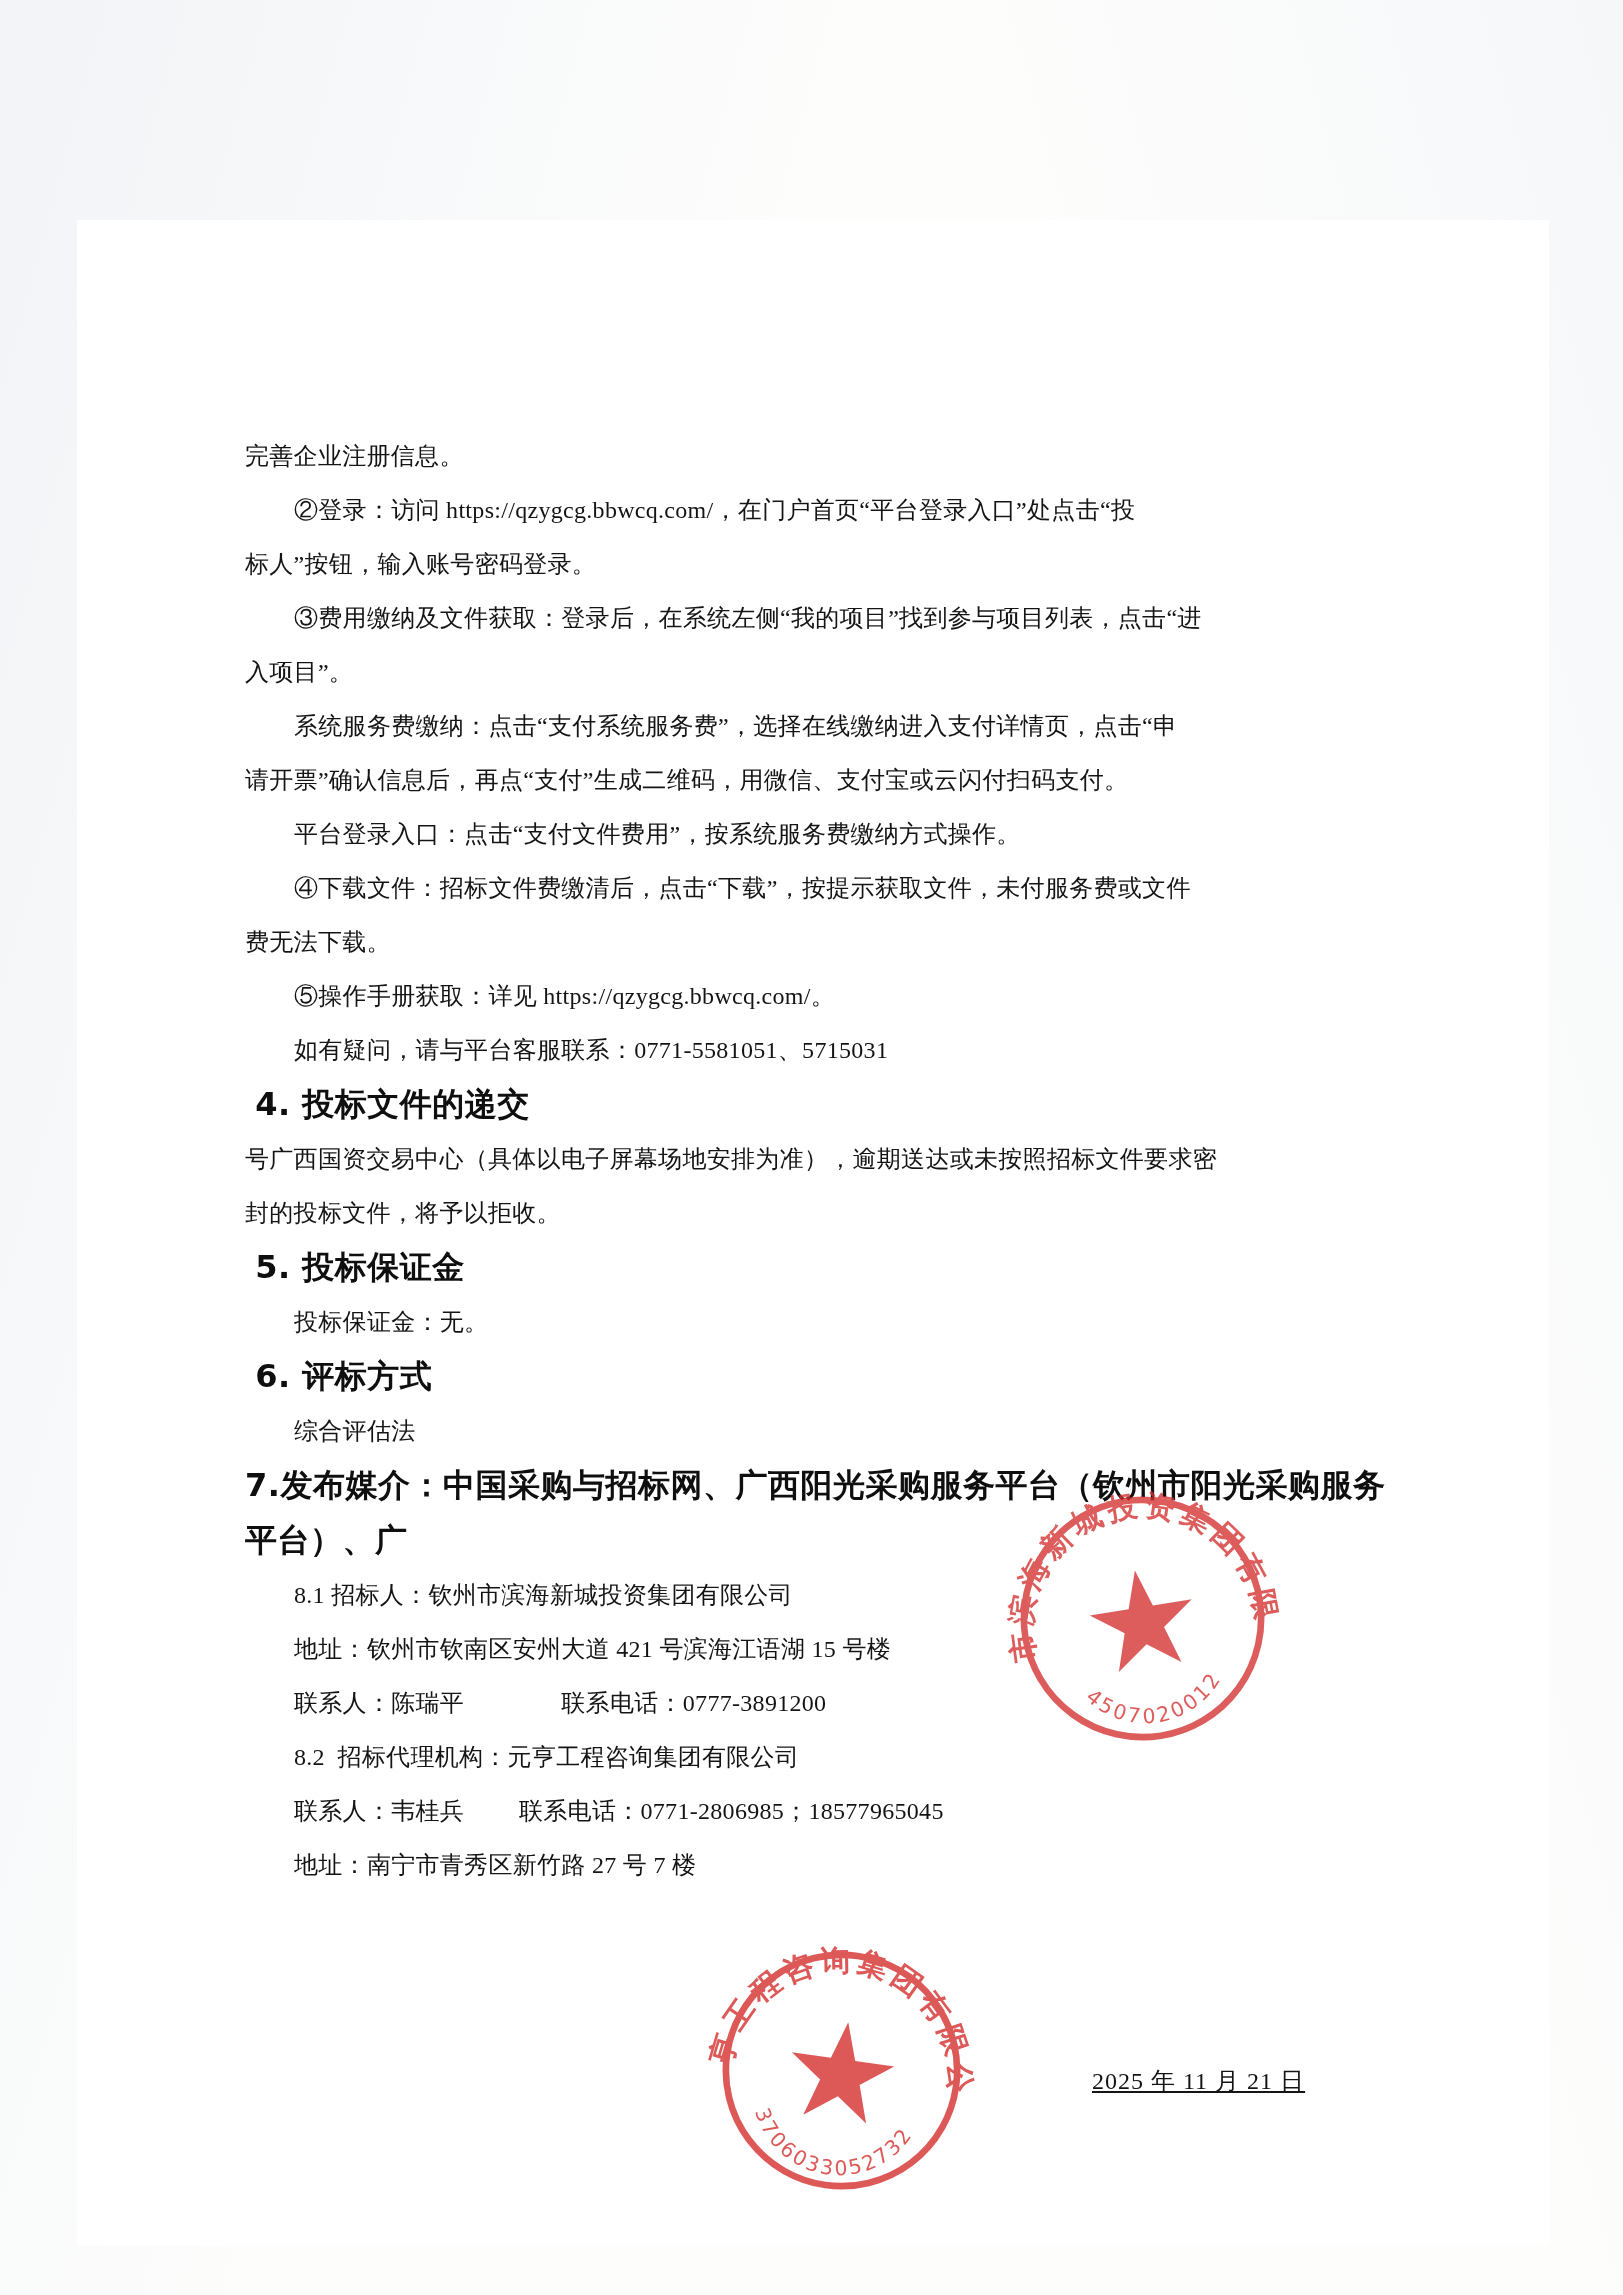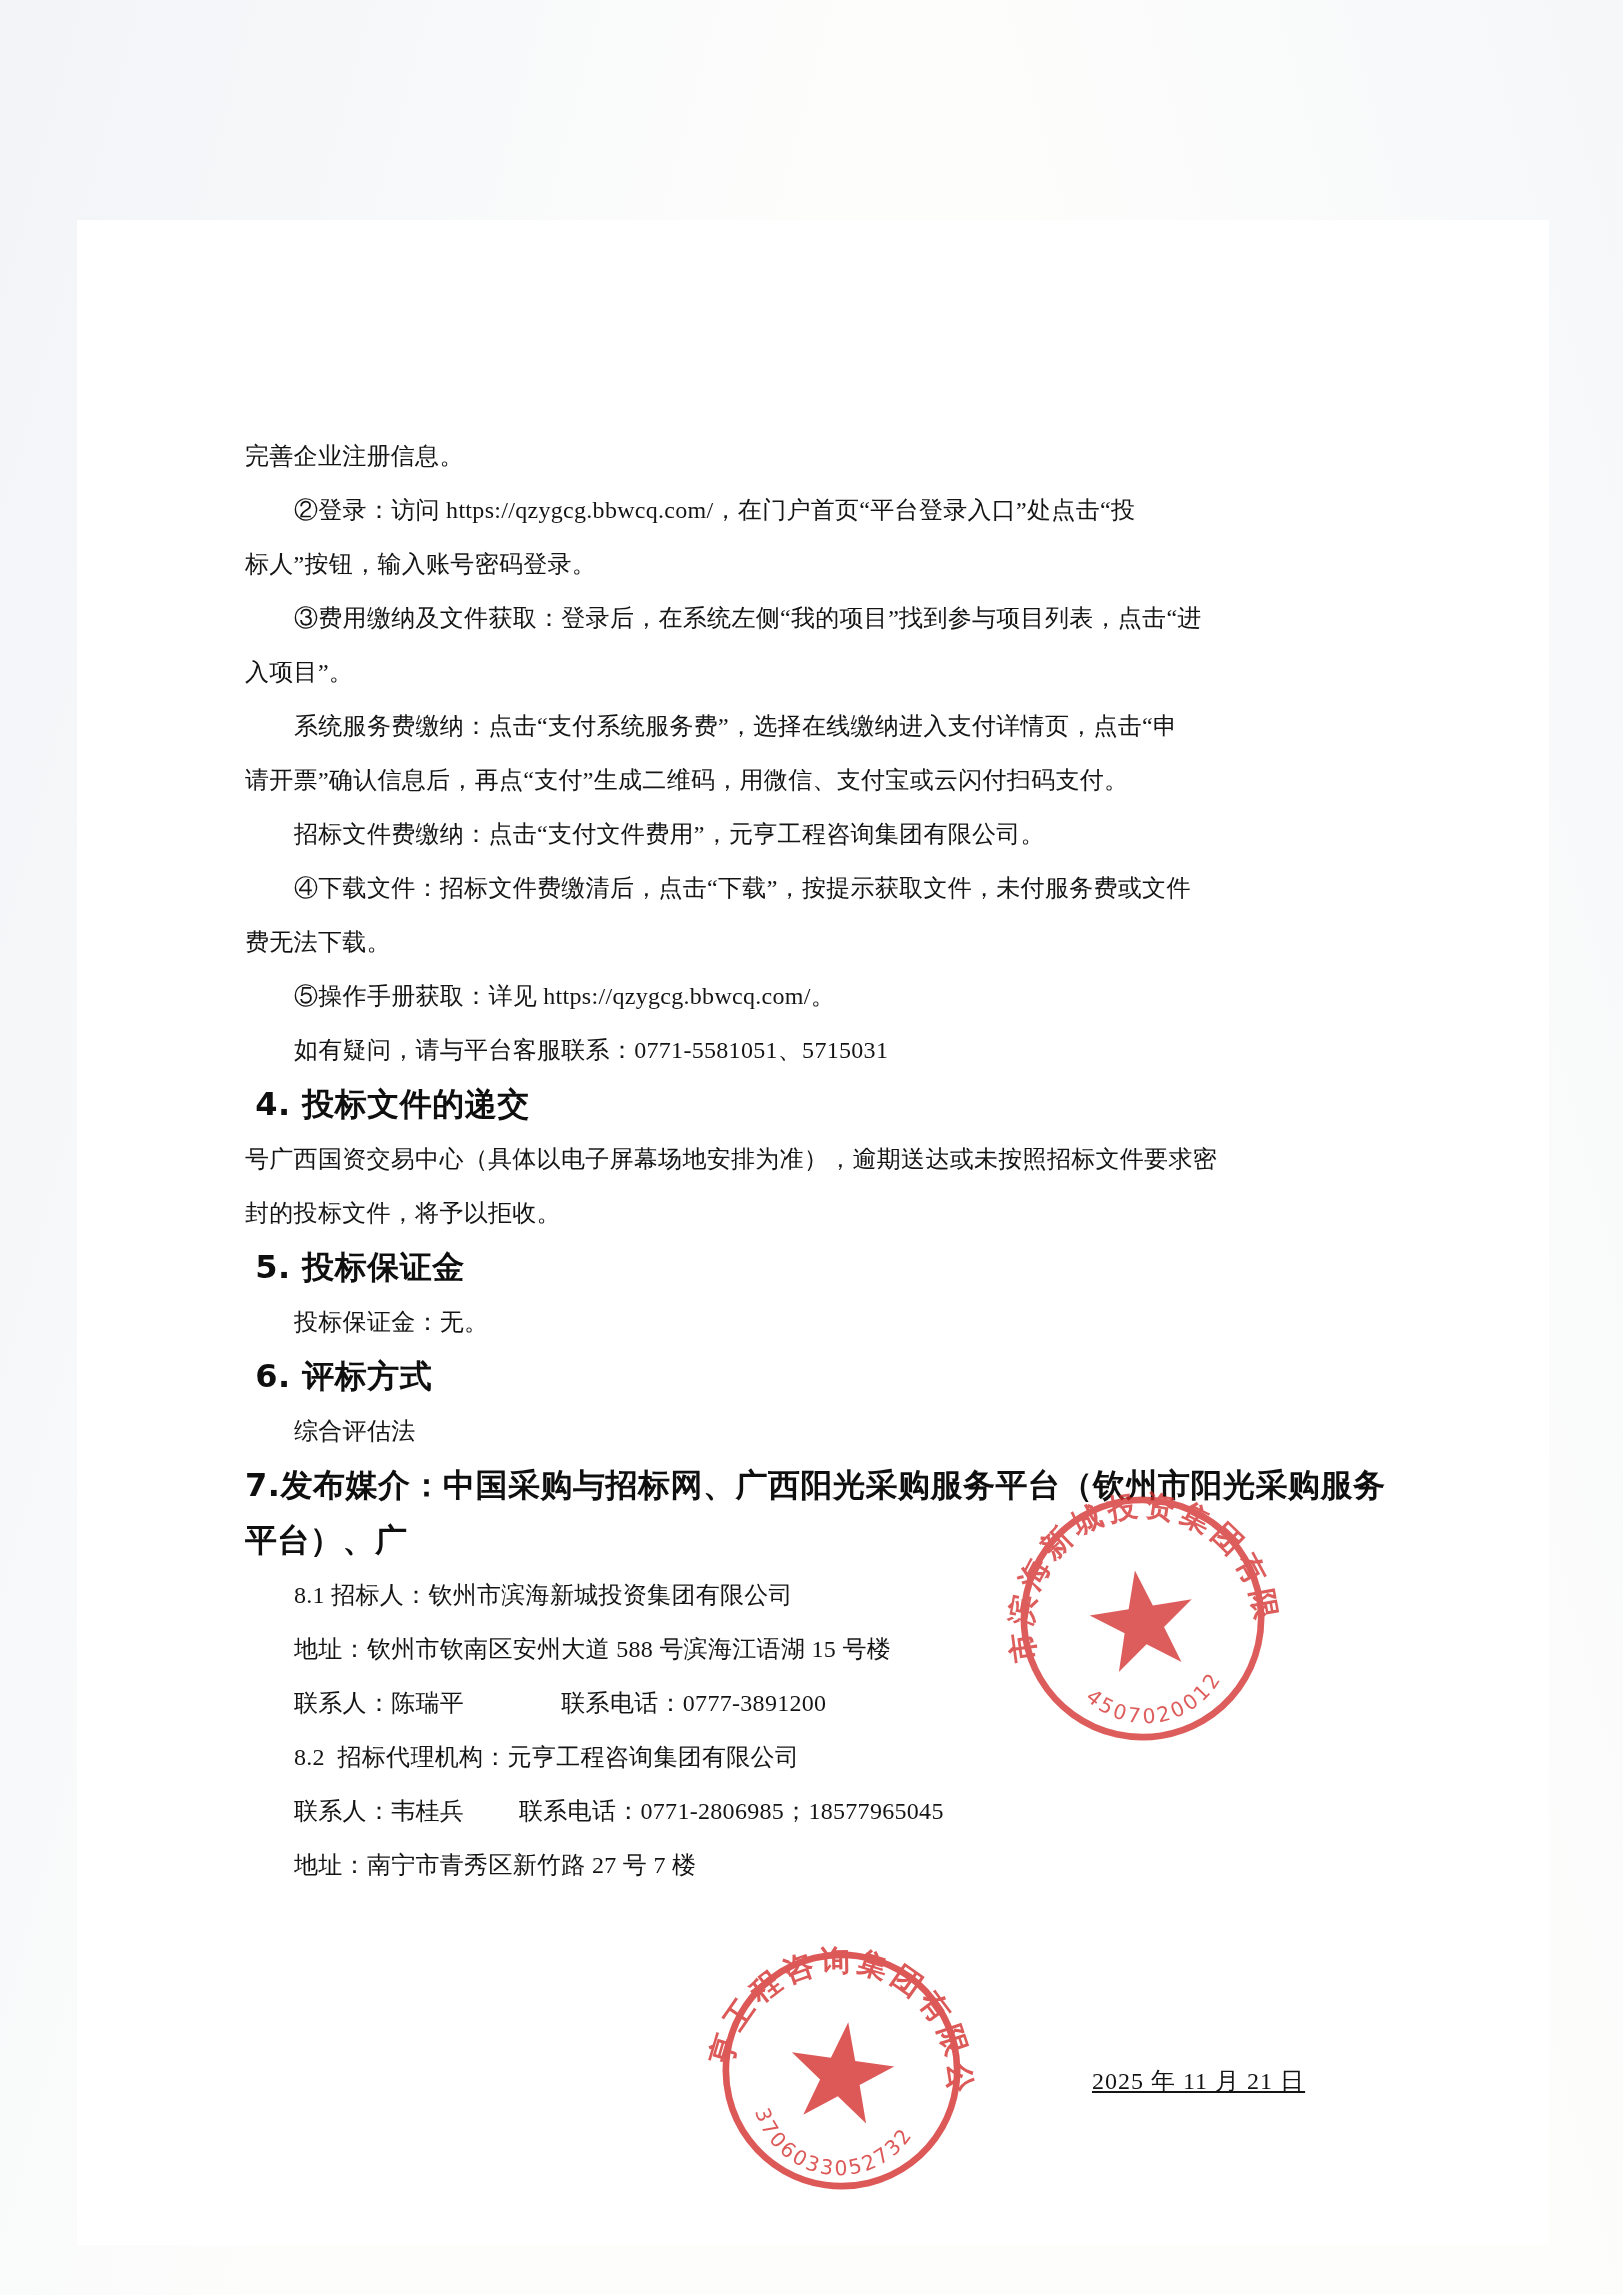--- a/index.html
+++ b/index.html
@@ -88,40 +88,40 @@
 
   <div class="content">
 
     <div class="ln ind2">完善企业注册信息。</div>
     <div class="ln ind1">②登录：访问 https://qzygcg.bbwcq.com/，在门户首页“平台登录入口”处点击“投</div>
     <div class="ln ind2">标人”按钮，输入账号密码登录。</div>
     <div class="ln ind1">③费用缴纳及文件获取：登录后，在系统左侧“我的项目”找到参与项目列表，点击“进</div>
     <div class="ln ind2">入项目”。</div>
     <div class="ln ind1">系统服务费缴纳：点击“支付系统服务费”，选择在线缴纳进入支付详情页，点击“申</div>
     <div class="ln ind2">请开票”确认信息后，再点“支付”生成二维码，用微信、支付宝或云闪付扫码支付。</div>
-    <div class="ln ind1">招标文件费缴纳：点击“支付文件费用”，元亨工程咨询集团有限公司。</div>
+    <div class="ln ind1">平台登录入口：点击“支付文件费用”，按系统服务费缴纳方式操作。</div>
     <div class="ln ind1">④下载文件：招标文件费缴清后，点击“下载”，按提示获取文件，未付服务费或文件</div>
     <div class="ln ind2">费无法下载。</div>
     <div class="ln ind1">⑤操作手册获取：详见 https://qzygcg.bbwcq.com/。</div>
     <div class="ln ind1">如有疑问，请与平台客服联系：0771-5581051、5715031</div>
 
     <div class="heading heading-ind">4. 投标文件的递交</div>
     <div class="ln ind2">号广西国资交易中心（具体以电子屏幕场地安排为准），逾期送达或未按照招标文件要求密</div>
     <div class="ln ind2">封的投标文件，将予以拒收。</div>
 
     <div class="heading heading-ind">5. 投标保证金</div>
     <div class="ln ind1">投标保证金：无。</div>
 
     <div class="heading heading-ind">6. 评标方式</div>
     <div class="ln ind1">综合评估法</div>
 
     <div class="heading">7.发布媒介：中国采购与招标网、广西阳光采购服务平台（钦州市阳光采购服务平台）、广</div>
 
     <div class="ln ind1">8.1 招标人：钦州市滨海新城投资集团有限公司</div>
-    <div class="ln ind1">地址：钦州市钦南区安州大道 588 号滨海江语湖 15 号楼</div>
+    <div class="ln ind1">地址：钦州市钦南区安州大道 421 号滨海江语湖 15 号楼</div>
     <div class="ln ind1">联系人：陈瑞平　　　　联系电话：0777-3891200</div>
     <div class="ln ind1">8.2  招标代理机构：元亨工程咨询集团有限公司</div>
     <div class="ln ind1">联系人：韦桂兵　　 联系电话：0771-2806985；18577965045</div>
     <div class="ln ind1">地址：南宁市青秀区新竹路 27 号 7 楼</div>
   </div>
 
   <div class="date-line">2025 年 11 月 21 日</div>
 
   <div class="seal" id="seal-a">
     <svg width="317" height="317" viewBox="0 0 620 620" xmlns="http://www.w3.org/2000/svg">

